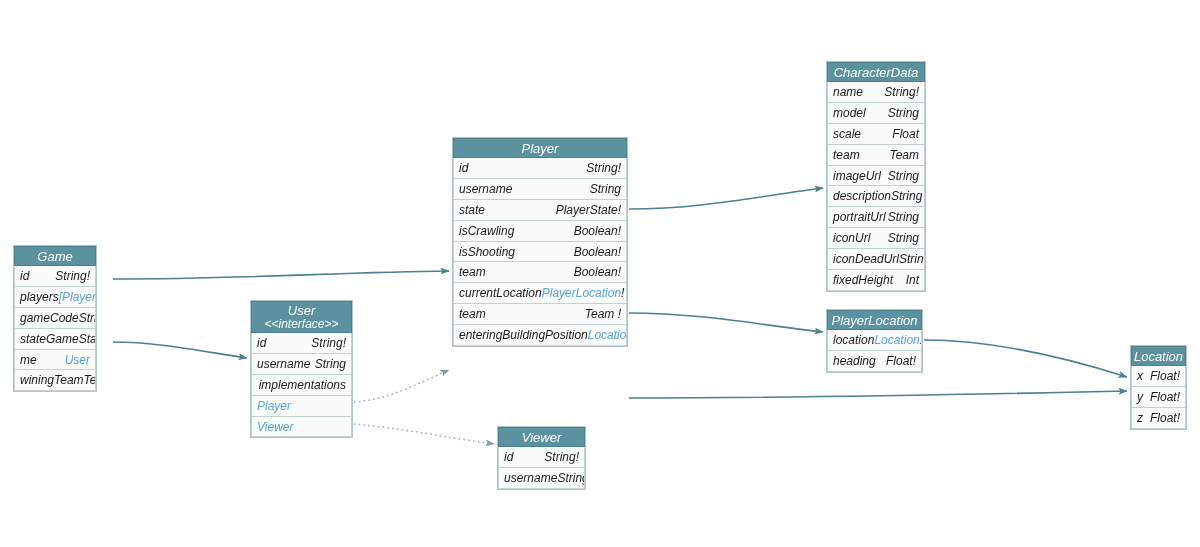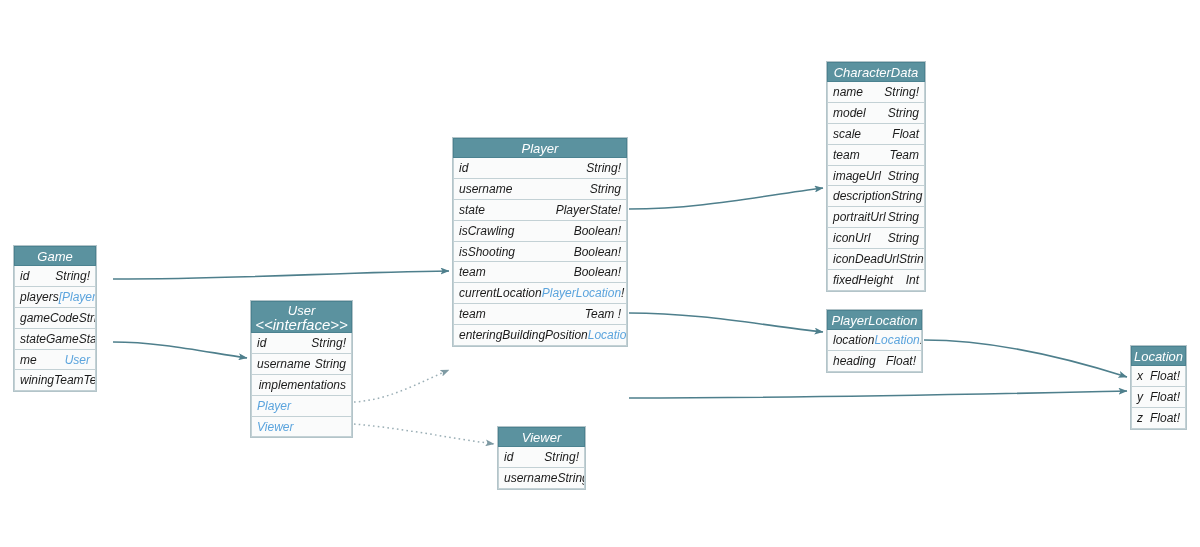--- a/index.html
+++ b/index.html
@@ -36,21 +36,21 @@
     white-space:nowrap;
     overflow:hidden;
   }
   .entity-header.two-line{
     height:32px;
     line-height:14px;
     padding-top:2px;
   }
   .entity-header .iface{
     display:block;
-    font-size:15px;
+    font-size:12px;
     line-height:13px;
   }
   .row{
     height:20.9px;
     box-sizing:border-box;
     border:1px solid #c3d1d5;
     border-top:none;
     background:#fafbfb;
     display:flex;
     align-items:center;

